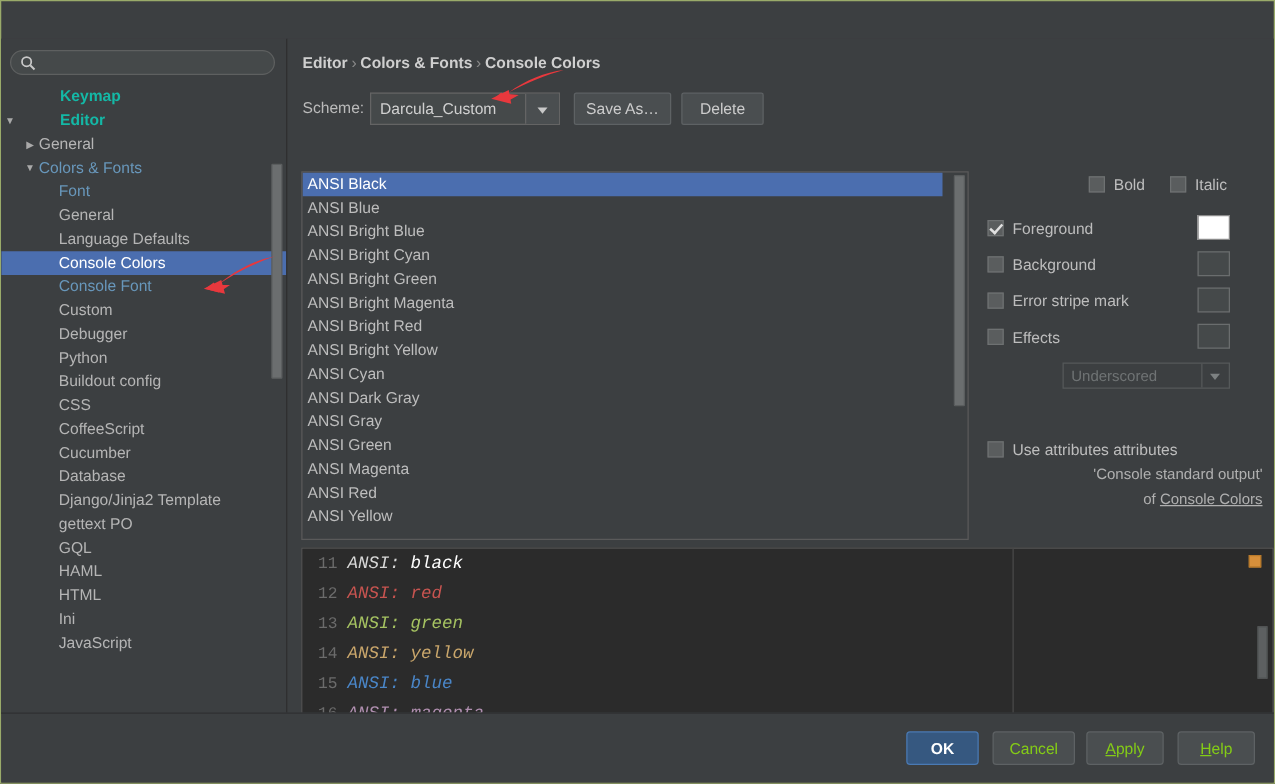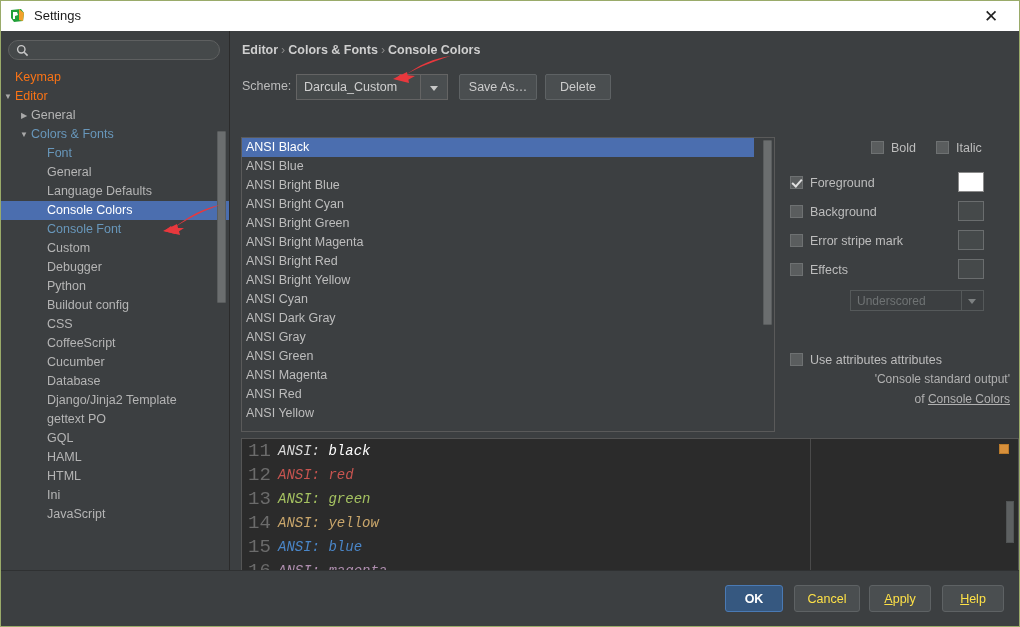--- a/index.html
+++ b/index.html
@@ -33,21 +33,21 @@
                border:1px solid #5e6060;border-radius:10px;background:#45494a;box-sizing:border-box;}
   .search-icon{position:absolute;left:7px;top:3px;width:13px;height:13px;}
   .search-input{position:absolute;left:24px;top:0px;width:180px;height:18px;
                 background:transparent;border:0;outline:0;color:#bbbbbb;font-size:12px;
                 font-family:"Liberation Sans",sans-serif;}
   .tree{position:absolute;left:0;top:37px;width:228px;height:503px;}
   .tree-row{position:relative;height:19px;line-height:19px;white-space:nowrap;
             font-size:12.5px;color:#b5b5b5;cursor:default;}
   .tree-row.sel{background:#4b6eaf;color:#ffffff;}
   .tree-row .lbl{position:absolute;top:0;}
-  .tree-row.bold .lbl{font-weight:normal;color:#f97316;}
+  .tree-row.bold .lbl{font-weight:bold;color:#14b8a6;margin-left:33px;}
   .tree-row.link .lbl{color:#6897bb;}
   .arrow{position:absolute;top:0;width:10px;height:19px;line-height:19px;
          font-size:8px;color:#a9a9a9;text-align:center;}
   .sb-track{position:absolute;right:3px;top:0;width:9px;background:transparent;}
   .sb-thumb{position:absolute;width:9px;background:#6b6e6f;border-radius:1px;
             border:1px solid #5a5d5e;box-sizing:border-box;}
 
   
   .pane{position:absolute;left:229px;top:0;width:789px;height:540px;background:#3c3f41;}
   .breadcrumb{position:absolute;left:12px;top:12px;font-size:12.5px;font-weight:bold;color:#cfcfcf;}
@@ -99,60 +99,48 @@
   .inherit-note{position:absolute;right:9px;font-size:12px;color:#b0b0b0;text-align:right;}
   .inherit-link{color:#b0b0b0;text-decoration:underline;cursor:pointer;}
 
   
   .preview{position:absolute;left:240px;top:407px;width:778px;height:155px;
            background:#2b2b2b;border:1px solid #555555;box-sizing:border-box;overflow:hidden;}
   .code-area{position:absolute;left:0;top:0;width:568px;height:153px;background:#2b2b2b;
              border-right:1px solid #4a4a4a;}
   .cline{position:relative;height:24px;line-height:24px;
          font-family:"Liberation Mono","DejaVu Sans Mono",monospace;font-size:14px;}
-  .gut{position:absolute;left:6px;top:0;width:22px;text-align:right;color:#6b6b6b;font-size:19px;}
+  .gut{position:absolute;left:6px;top:0;width:22px;text-align:right;color:#6b6b6b;font-size:13px;}
   .ctext{position:absolute;left:36px;top:0;font-style:italic;}
   .marker{position:absolute;right:9px;top:5px;width:10px;height:10px;background:#d8903b;
           border:1px solid #b97a2b;box-sizing:border-box;}
   .prev-sb{position:absolute;right:4px;top:62px;width:8px;height:42px;background:#5d6061;
            border:1px solid #515455;box-sizing:border-box;}
 
   
   .footer{position:absolute;left:0;bottom:0;width:1018px;height:55px;background:#3c3f41;
           border-top:1px solid #2f3132;}
   .fbtn{position:absolute;top:14px;height:27px;box-sizing:border-box;background:#4a4e50;
-        border:1px solid #5e6264;border-radius:3px;color:#fde047;font-size:12.5px;
+        border:1px solid #5e6264;border-radius:3px;color:#84cc16;font-size:12.5px;
         display:flex;align-items:center;justify-content:center;cursor:pointer;
         font-family:"Liberation Sans",sans-serif;}
   .fbtn.default{background:#365880;border-color:#4a7ab4;color:#ffffff;font-weight:bold;}
   #ok-btn{left:724px;width:58px;}
   #cancel-btn{left:793px;width:66px;}
   #apply-btn{left:868px;width:62px;}
   #help-btn{left:941px;width:62px;}
   .mn{text-decoration:underline;}
 
   .arrow-anno{position:absolute;pointer-events:none;}
 </style>
 </head>
 <body>
 
 <div class="window">
 
-  <div class="titlebar">
-    <span class="title-icon">
-      <svg width="16" height="16" viewBox="0 0 16 16">
-        <rect x="0" y="0" width="16" height="16" fill="#ffffff"></rect>
-        <path d="M1 2 L11 1 L14 5 L13 13 L4 14 L1 10 Z" fill="#21a038"></path>
-        <path d="M9 1 L14 5 L13 13 L9 12 Z" fill="#f2a12c"></path>
-        <path d="M3 4 L7 4 L8 7 L5 8 L5 11 L3 11 Z" fill="#ffffff"></path>
-      </svg>
-    </span>
-    <span class="title-text">Settings</span>
-    <div class="close-btn">✕</div>
-  </div>
 
   <div class="content">
 
     <div class="sidebar">
       <div class="search-wrap">
         <span class="search-icon">
           <svg width="13" height="13" viewBox="0 0 13 13">
             <circle cx="5.3" cy="5.3" r="3.7" fill="none" stroke="#c9c9c9" stroke-width="1.4"></circle>
             <line x1="8.2" y1="8.2" x2="11.6" y2="11.6" stroke="#c9c9c9" stroke-width="1.6"></line>
           </svg>

